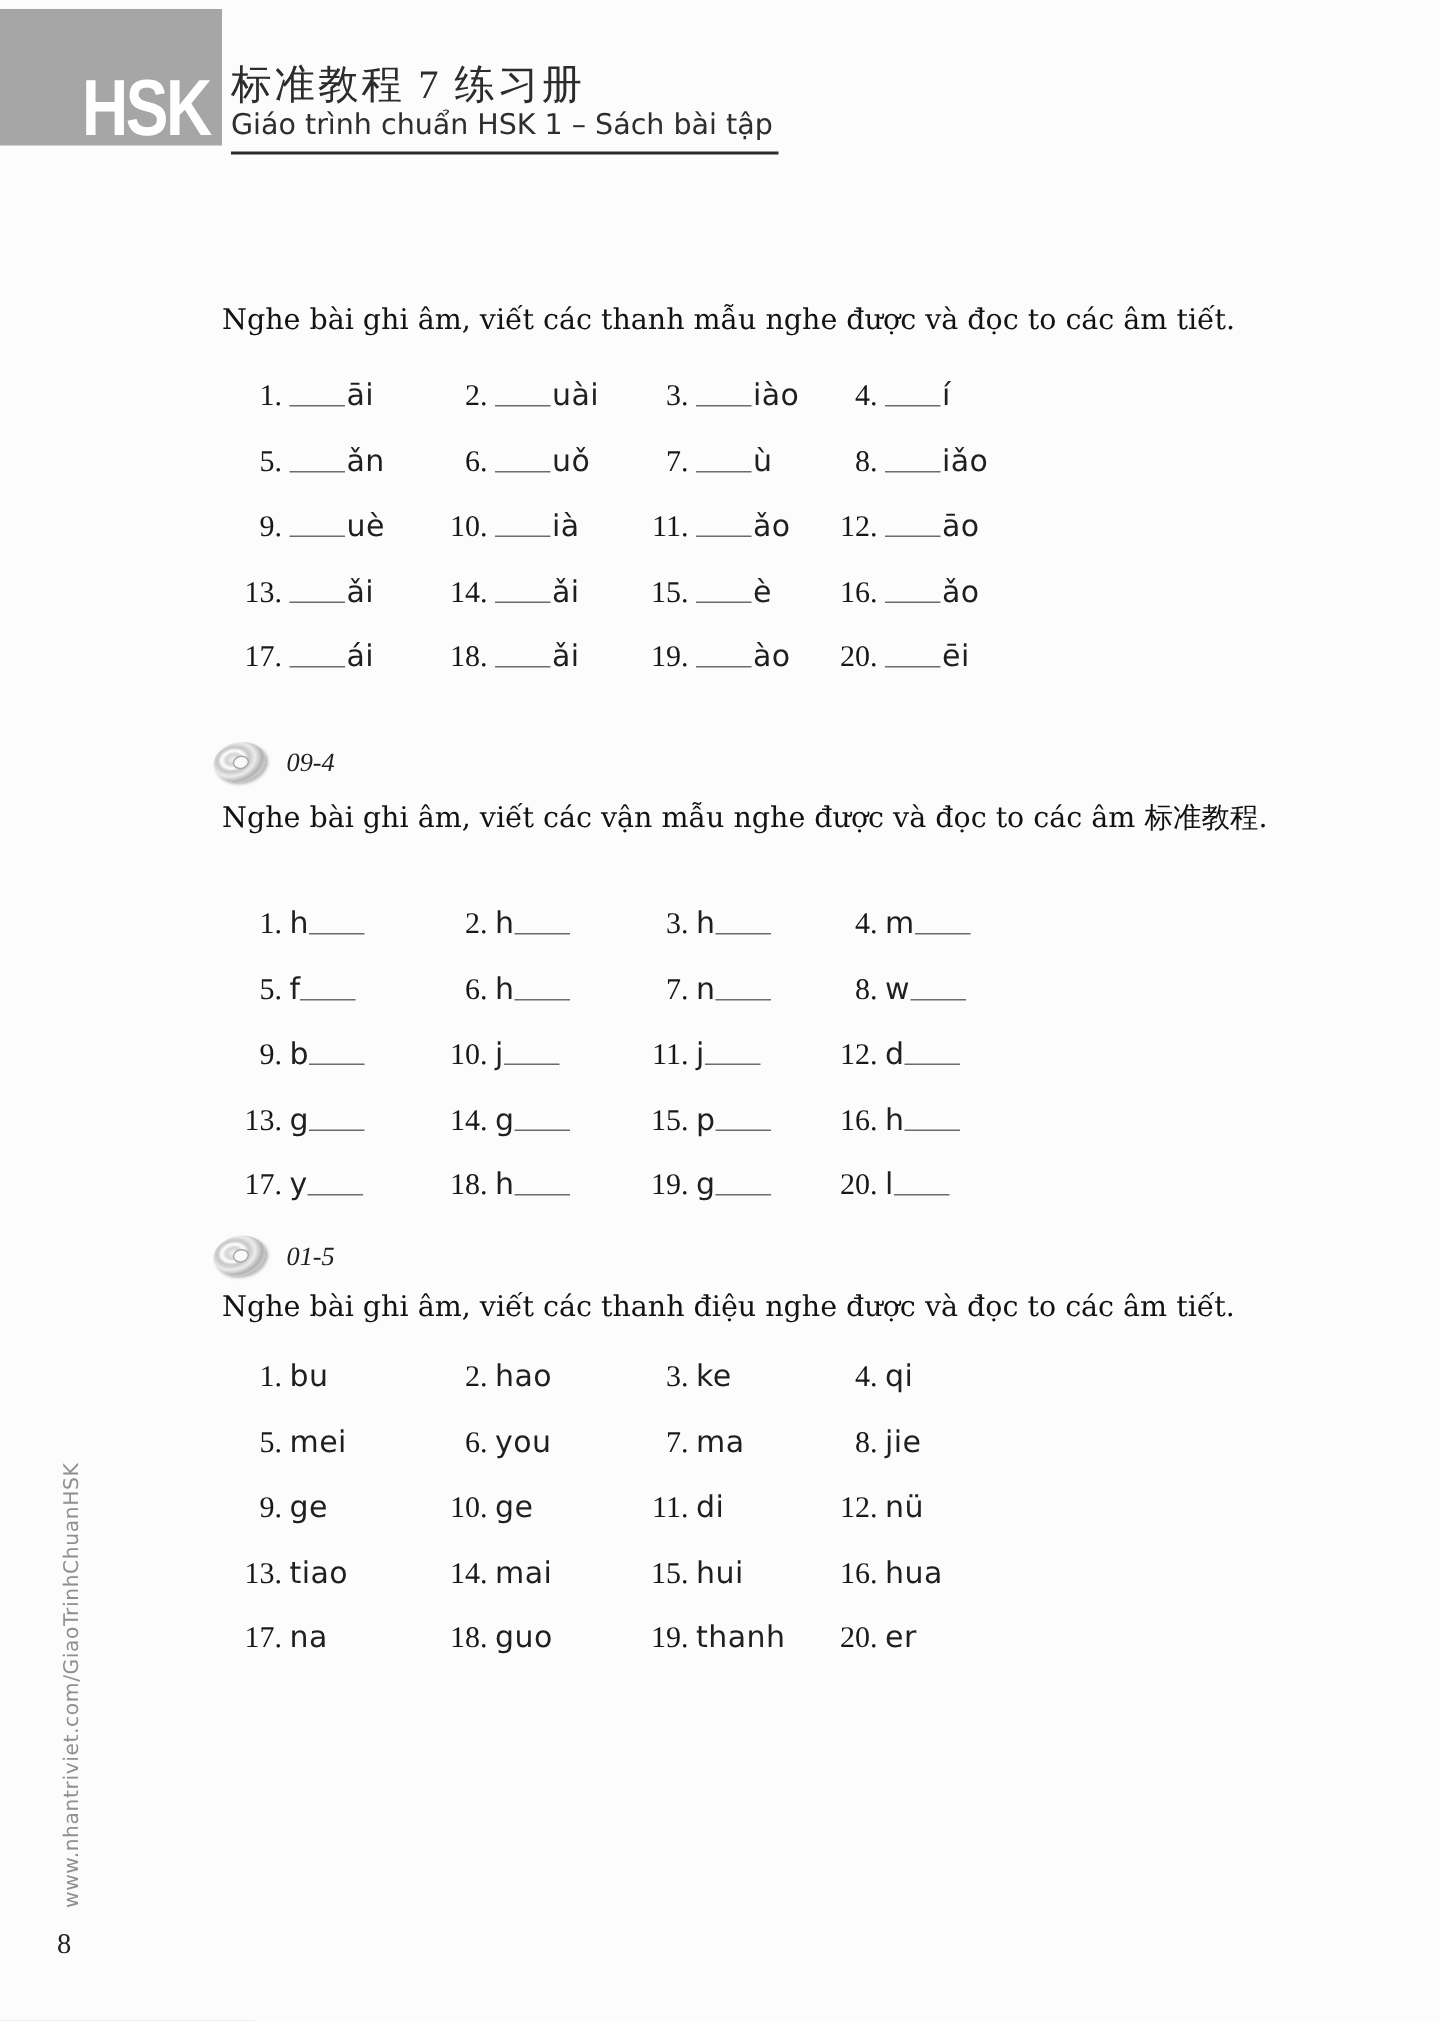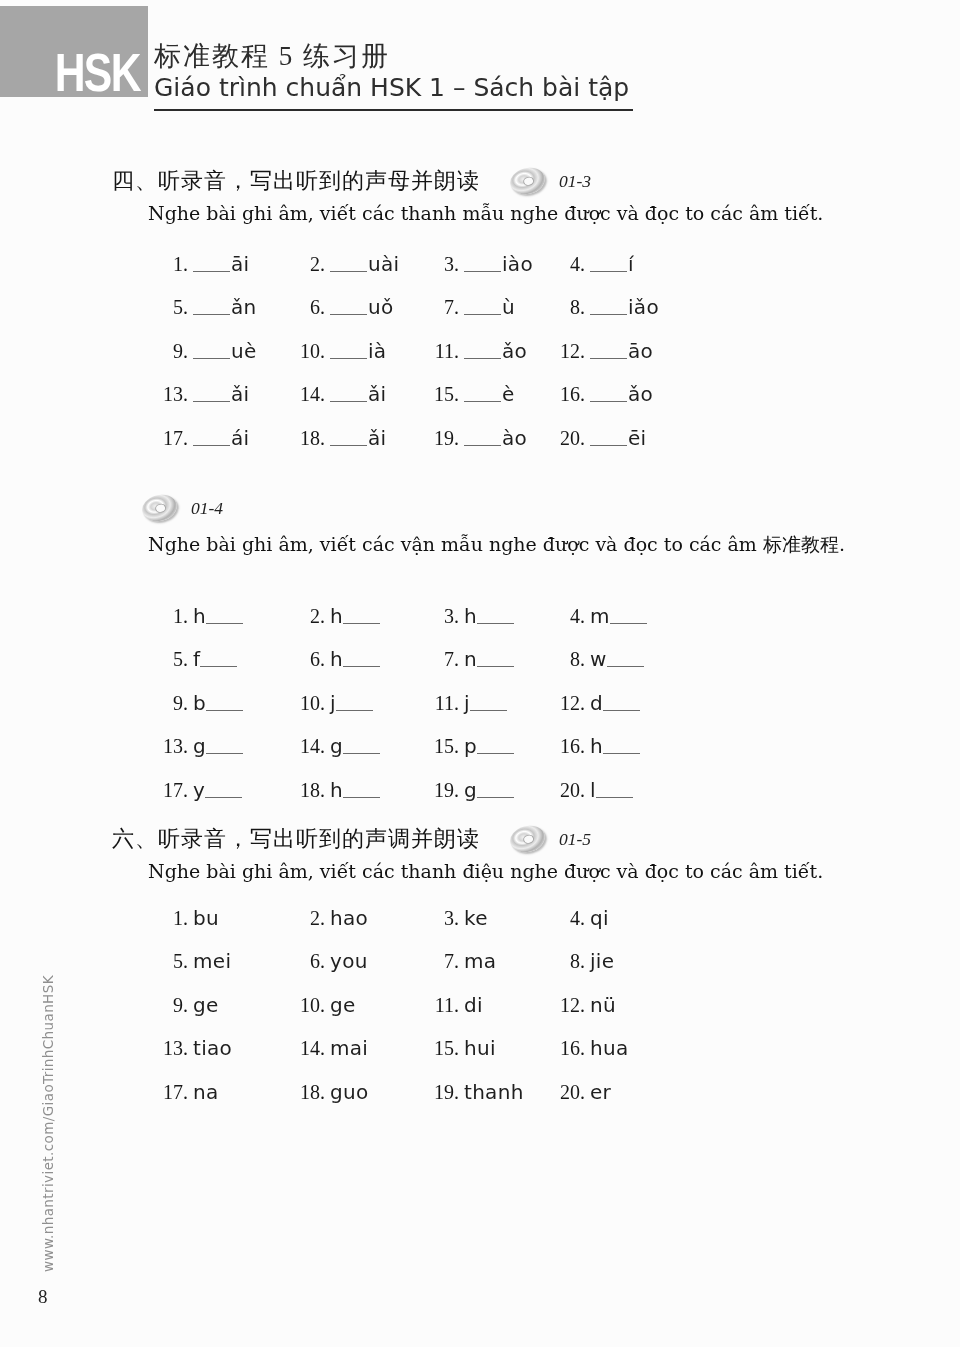--- a/index.html
+++ b/index.html
@@ -24,21 +24,21 @@
   .header-titles {
     position:absolute; left:154px; top:40px;
     padding-bottom:5px; padding-right:4px;
     border-bottom:2px solid #2b2b2b; width:fit-content;
   }
   .title-zh {
     font-size:27px; color:#2c2c2c; letter-spacing:2px;
     font-family:"Liberation Serif", serif; line-height:1.2;
   }
   .title-vi {
-    font-size:25px; color:#2e2e2e;
+    font-size:19px; color:#2e2e2e;
     font-family:"DejaVu Sans", sans-serif; line-height:1.25;
   }
 
   
   .sec-heading {
     position:absolute; left:112px;
     display:flex; align-items:center;
     font-size:22px; color:#151515; white-space:nowrap;
   }
   .sec-heading .zh { letter-spacing:1px; }
@@ -104,29 +104,24 @@
 </style>
 </head>
 <body>
 
 <div class="page">
 
   <div class="logo-block">
     <div class="logo-text">HSK</div>
   </div>
   <div class="header-titles">
-    <div class="title-zh">标准教程 5 练习册</div>
+    <div class="title-zh">标准教程 7 练习册</div>
     <div class="title-vi">Giáo trình chuẩn HSK 1 – Sách bài tập</div>
   </div>
 
-  <div class="sec-heading" style="top:166px;">
-    <span class="zh">四、听录音，写出听到的声母并朗读</span>
-    <span class="cd"></span>
-    <span class="track">01-3</span>
-  </div>
   <div class="instruction" style="top:202px;">Nghe bài ghi âm, viết các thanh mẫu nghe được và đọc to các âm tiết.</div>
   <div class="items" style="top:242px;">
       <span class="item"><span class="num">1.</span><span class="blank lead"></span><span class="syl tight">āi</span></span>
       <span class="item"><span class="num">2.</span><span class="blank lead"></span><span class="syl tight">uài</span></span>
       <span class="item"><span class="num">3.</span><span class="blank lead"></span><span class="syl tight">iào</span></span>
       <span class="item"><span class="num">4.</span><span class="blank lead"></span><span class="syl tight">í</span></span>
       <span class="item"><span class="num">5.</span><span class="blank lead"></span><span class="syl tight">ǎn</span></span>
       <span class="item"><span class="num">6.</span><span class="blank lead"></span><span class="syl tight">uǒ</span></span>
       <span class="item"><span class="num">7.</span><span class="blank lead"></span><span class="syl tight">ù</span></span>
       <span class="item"><span class="num">8.</span><span class="blank lead"></span><span class="syl tight">iǎo</span></span>
@@ -139,21 +134,21 @@
       <span class="item"><span class="num">15.</span><span class="blank lead"></span><span class="syl tight">è</span></span>
       <span class="item"><span class="num">16.</span><span class="blank lead"></span><span class="syl tight">ǎo</span></span>
       <span class="item"><span class="num">17.</span><span class="blank lead"></span><span class="syl tight">ái</span></span>
       <span class="item"><span class="num">18.</span><span class="blank lead"></span><span class="syl tight">ǎi</span></span>
       <span class="item"><span class="num">19.</span><span class="blank lead"></span><span class="syl tight">ào</span></span>
       <span class="item"><span class="num">20.</span><span class="blank lead"></span><span class="syl tight">ēi</span></span>
     </div>
 
   <div class="sec-heading" style="top:495px;">
     <span class="cd"></span>
-    <span class="track">01-4</span>
+    <span class="track">09-4</span>
   </div>
   <div class="instruction" style="top:532px;">Nghe bài ghi âm, viết các vận mẫu nghe được và đọc to các âm 标准教程.</div>
   <div class="items" style="top:594px;">
       <span class="item"><span class="num">1.</span><span class="syl">h</span><span class="blank"></span></span>
       <span class="item"><span class="num">2.</span><span class="syl">h</span><span class="blank"></span></span>
       <span class="item"><span class="num">3.</span><span class="syl">h</span><span class="blank"></span></span>
       <span class="item"><span class="num">4.</span><span class="syl">m</span><span class="blank"></span></span>
       <span class="item"><span class="num">5.</span><span class="syl">f</span><span class="blank"></span></span>
       <span class="item"><span class="num">6.</span><span class="syl">h</span><span class="blank"></span></span>
       <span class="item"><span class="num">7.</span><span class="syl">n</span><span class="blank"></span></span>
@@ -166,21 +161,20 @@
       <span class="item"><span class="num">14.</span><span class="syl">g</span><span class="blank"></span></span>
       <span class="item"><span class="num">15.</span><span class="syl">p</span><span class="blank"></span></span>
       <span class="item"><span class="num">16.</span><span class="syl">h</span><span class="blank"></span></span>
       <span class="item"><span class="num">17.</span><span class="syl">y</span><span class="blank"></span></span>
       <span class="item"><span class="num">18.</span><span class="syl">h</span><span class="blank"></span></span>
       <span class="item"><span class="num">19.</span><span class="syl">g</span><span class="blank"></span></span>
       <span class="item"><span class="num">20.</span><span class="syl">l</span><span class="blank"></span></span>
     </div>
 
   <div class="sec-heading" style="top:824px;">
-    <span class="zh">六、听录音，写出听到的声调并朗读</span>
     <span class="cd"></span>
     <span class="track">01-5</span>
   </div>
   <div class="instruction" style="top:860px;">Nghe bài ghi âm, viết các thanh điệu nghe được và đọc to các âm tiết.</div>
   <div class="items" style="top:896px;">
       <span class="item"><span class="num">1.</span><span class="syl">bu</span></span>
       <span class="item"><span class="num">2.</span><span class="syl">hao</span></span>
       <span class="item"><span class="num">3.</span><span class="syl">ke</span></span>
       <span class="item"><span class="num">4.</span><span class="syl">qi</span></span>
       <span class="item"><span class="num">5.</span><span class="syl">mei</span></span>

